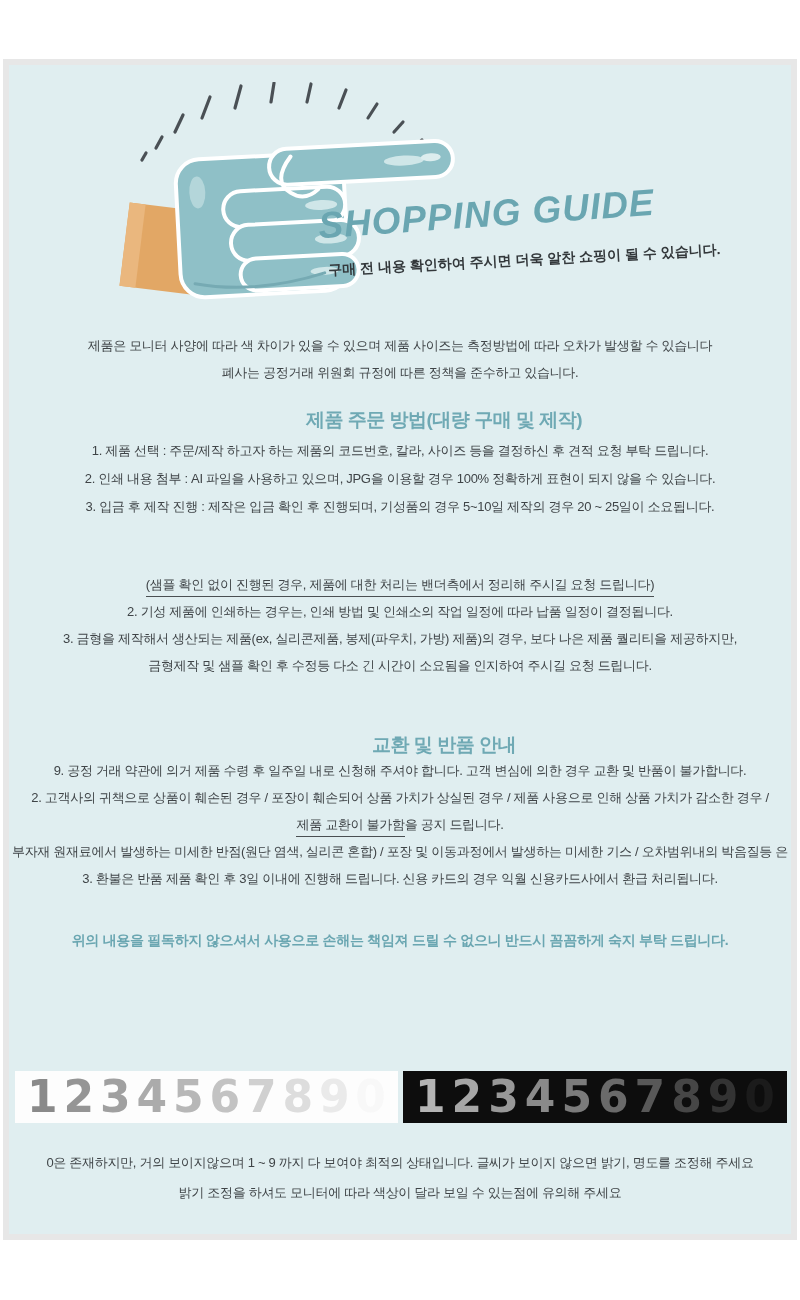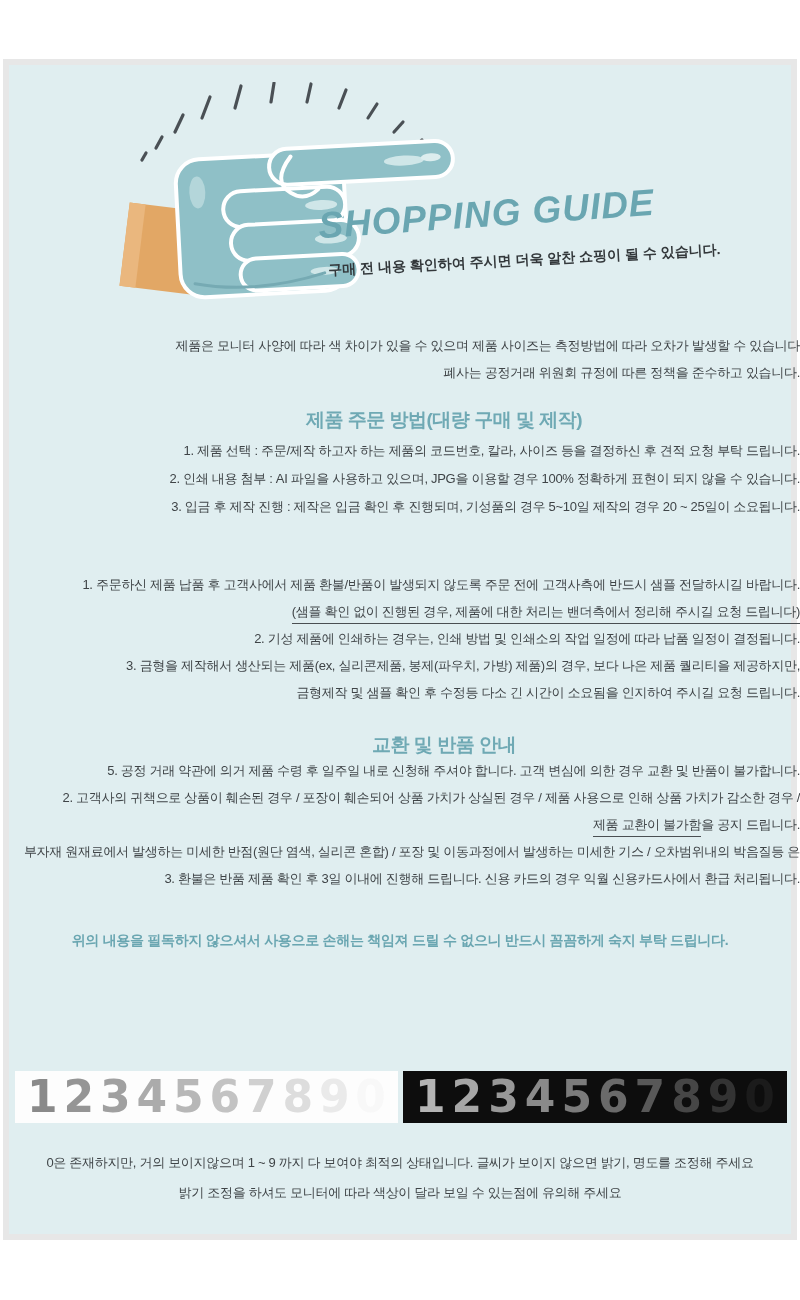--- a/index.html
+++ b/index.html
@@ -9,21 +9,21 @@
          box-sizing:border-box;border:6px solid #e7e7e7;background:#e0eef0;}
   .content{position:absolute;left:0;top:0;width:800px;height:1300px;}
   .hand{position:absolute;left:72px;top:82px;}
   .title{position:absolute;left:318px;top:193px;width:350px;color:#6aa6b1;
          font-size:37px;font-weight:bold;font-style:italic;letter-spacing:1px;
          transform:rotate(-4deg);white-space:nowrap;}
   .subtitle{position:absolute;left:328px;top:252px;width:370px;color:#33383b;
             font-size:14px;font-weight:bold;transform:rotate(-3deg);white-space:nowrap;}
   .center{position:absolute;left:0;width:800px;text-align:center;color:#3f4447;
           font-size:13px;letter-spacing:-0.3px;}
-  .line{white-space:nowrap;line-height:27px;text-align:right;}
+  .line{white-space:nowrap;line-height:27px;}
   .lines-wide .line{line-height:28px;}
   .heading{color:#6fa9b4;font-size:19px;font-weight:bold;letter-spacing:-0.5px;line-height:24px;margin-left:44px;}
   .u{border-bottom:1px solid #4a4f52;padding-bottom:4px;}
   .notice{color:#6aa6b1;font-weight:bold;font-size:14px;letter-spacing:-0.3px;white-space:nowrap;}
   .strip{position:absolute;top:1071px;height:52px;display:flex;align-items:center;
          justify-content:space-between;padding:0 12px;box-sizing:border-box;
          font-family:"DejaVu Sans",sans-serif;font-weight:bold;font-size:44px;line-height:1;}
   .strip-light{left:15px;width:383px;}
   .strip-dark{left:403px;width:384px;}
   .caption{font-size:13px;line-height:18px;margin-top:8px;}
@@ -80,30 +80,29 @@
     </div>
 
     <div class="center heading" style="top:408px">제품 주문 방법(대량 구매 및 제작)</div>
     <div class="center lines-wide" style="top:437px">
       <div class="line">1. 제품 선택 : 주문/제작 하고자 하는 제품의 코드번호, 칼라, 사이즈 등을 결정하신 후 견적 요청 부탁 드립니다.</div>
       <div class="line">2. 인쇄 내용 첨부 : AI 파일을 사용하고 있으며, JPG을 이용할 경우 100% 정확하게 표현이 되지 않을 수 있습니다.</div>
       <div class="line">3. 입금 후 제작 진행 : 제작은 입금 확인 후 진행되며, 기성품의 경우 5~10일 제작의 경우 20 ~ 25일이 소요됩니다.</div>
     </div>
 
     <div class="center" style="top:571px">
-      <div class="line">1. 주문하신 제품 납품 후 고객사에서 제품 환불/반품이 발생되지 않도록 주문 전에 고객사측에 반드시 샘플 전달하시길 바랍니다.</div>
       <div class="line"><span class="u">(샘플 확인 없이 진행된 경우, 제품에 대한 처리는 밴더측에서 정리해 주시길 요청 드립니다)</span></div>
       <div class="line">2. 기성 제품에 인쇄하는 경우는, 인쇄 방법 및 인쇄소의 작업 일정에 따라 납품 일정이 결정됩니다.</div>
       <div class="line">3. 금형을 제작해서 생산되는 제품(ex, 실리콘제품, 봉제(파우치, 가방) 제품)의 경우, 보다 나은 제품 퀄리티을 제공하지만,</div>
       <div class="line">금형제작 및 샘플 확인 후 수정등 다소 긴 시간이 소요됨을 인지하여 주시길 요청 드립니다.</div>
     </div>
 
     <div class="center heading" style="top:733px">교환 및 반품 안내</div>
     <div class="center" style="top:757px">
-      <div class="line">5. 공정 거래 약관에 의거 제품 수령 후 일주일 내로 신청해 주셔야 합니다.  고객 변심에 의한 경우 교환 및 반품이 불가합니다.</div>
+      <div class="line">9. 공정 거래 약관에 의거 제품 수령 후 일주일 내로 신청해 주셔야 합니다.  고객 변심에 의한 경우 교환 및 반품이 불가합니다.</div>
       <div class="line">2. 고객사의 귀책으로 상품이 훼손된 경우 / 포장이 훼손되어 상품 가치가 상실된 경우 / 제품 사용으로 인해 상품 가치가 감소한 경우 /</div>
       <div class="line"><span class="u">제품 교환이 불가함</span><span>을 공지 드립니다.</span></div>
       <div class="line">부자재 원재료에서 발생하는  미세한 반점(원단 염색, 실리콘 혼합) / 포장 및 이동과정에서 발생하는 미세한 기스 / 오차범위내의 박음질등 은</div>
       <div class="line">3. 환불은 반품 제품 확인 후 3일 이내에 진행해 드립니다. 신용 카드의 경우 익월 신용카드사에서 환급 처리됩니다.</div>
     </div>
 
     <div class="center notice" style="top:932px">위의 내용을 필독하지 않으셔서 사용으로 손해는 책임져 드릴 수 없으니 반드시 꼼꼼하게 숙지 부탁 드립니다.</div>
 
     <div class="strip strip-light" style="background: rgb(253, 253, 253);">
         <span style="color: rgb(138, 138, 138);">1</span>

